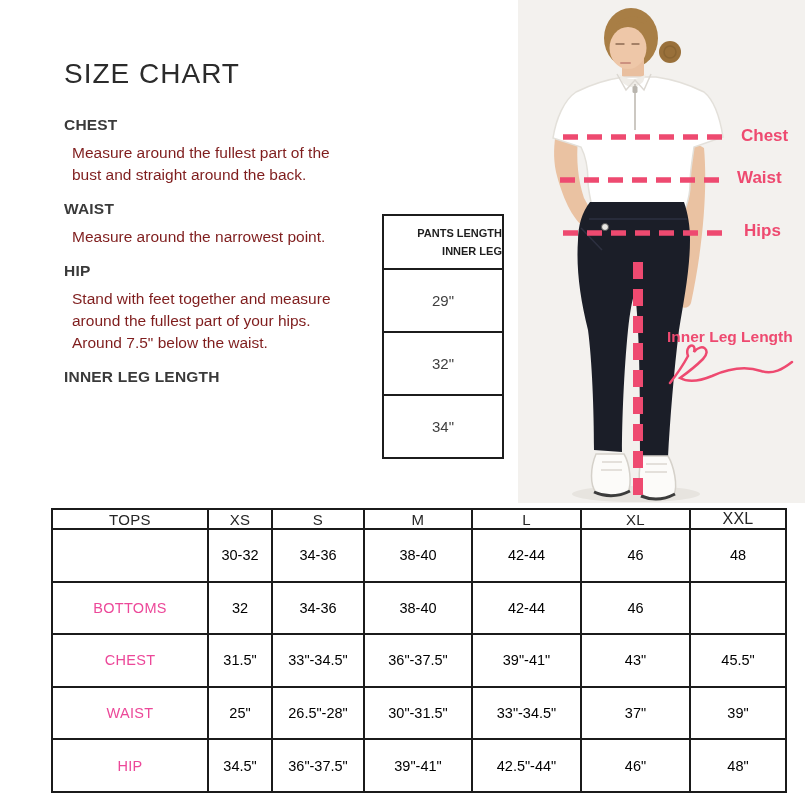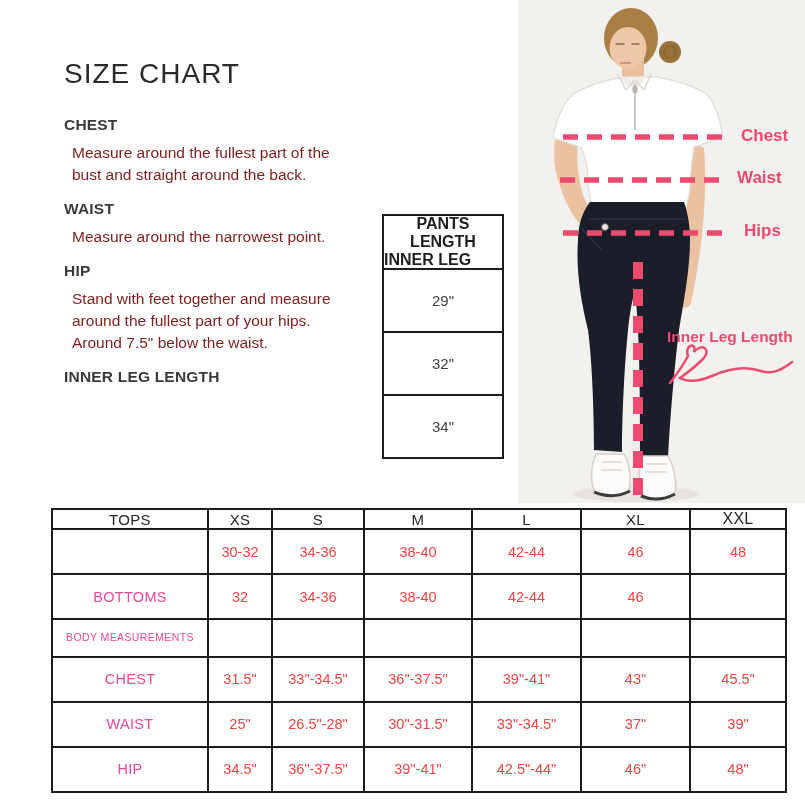--- a/index.html
+++ b/index.html
@@ -22,22 +22,22 @@
   .instr-body{
     font-size:15.5px;font-weight:400;color:#7f1d1d;line-height:22px;margin:8px;
   }
   
   .pants-table{
     position:absolute;left:382px;top:214px;width:118px;
     border:2px solid #1c1c1c;background:#fff;
   }
   .pants-header{
     height:52px;border-bottom:2px solid #1c1c1c;
-    display:flex;flex-direction:column;align-items:flex-start;justify-content:center;
-    font-size:16px;font-weight:700;color:#1e1e1e;line-height:18px;text-align:center;
+    display:flex;flex-direction:column;align-items:flex-end;justify-content:center;
+    font-size:11px;font-weight:700;color:#1e1e1e;line-height:18px;text-align:center;
   }
   .pants-cell{
     height:61px;border-bottom:2px solid #1c1c1c;
     display:flex;align-items:center;justify-content:center;
     font-size:15px;color:#3f3f3f;
   }
   .pants-cell:last-child{border-bottom:none;}
   
   .photo{position:absolute;left:518px;top:0;width:287px;height:503px;}
   .photo svg{display:block;}
@@ -51,21 +51,21 @@
     position:absolute;left:51px;top:508px;width:734px;height:285px;
     border-collapse:collapse;table-layout:fixed;background:#fff;
   }
   .size-table td,.size-table th{
     border:2px solid #1b1b1b;text-align:center;vertical-align:middle;padding:0 2px;
   }
   .size-table th{font-size:15px;font-weight:400;color:#262626;letter-spacing:.3px;}
   .size-table th.xxl{font-size:16px;margin-top:43px;}
   .size-table td.row-label{font-size:14.5px;font-weight:400;color:#ec4899;letter-spacing:.3px;}
   .size-table td.row-label.small-label{font-size:10.5px;line-height:13px;letter-spacing:.4px;}
-  .size-table td.val{font-size:14.5px;font-weight:400;color:#ef4444;}
+  .size-table td.val{font-size:14.5px;font-weight:400;color:#000000;}
 </style>
 </head>
 <body style="--accent: #ee4a70;">
 
 <div class="page-title">SIZE CHART</div>
 
 <div class="instructions" id="instructions">
     <div class="instr-block">
       <div class="instr-heading">CHEST</div>
       <p class="instr-body">Measure around the fullest part of the bust and straight around the back.</p>
@@ -191,29 +191,20 @@
       <tr>
         <td class="row-label">BOTTOMS</td>
         <td class="val">32</td>
         <td class="val">34-36</td>
         <td class="val">38-40</td>
         <td class="val">42-44</td>
         <td class="val">46</td>
         <td class="val"></td>
       </tr>
       <tr>
-        <td class="row-label small-label">BODY MEASUREMENTS</td>
-        <td class="val"></td>
-        <td class="val"></td>
-        <td class="val"></td>
-        <td class="val"></td>
-        <td class="val"></td>
-        <td class="val"></td>
-      </tr>
-      <tr>
         <td class="row-label">CHEST</td>
         <td class="val">31.5"</td>
         <td class="val">33"-34.5"</td>
         <td class="val">36"-37.5"</td>
         <td class="val">39"-41"</td>
         <td class="val">43"</td>
         <td class="val">45.5"</td>
       </tr>
       <tr>
         <td class="row-label">WAIST</td>

